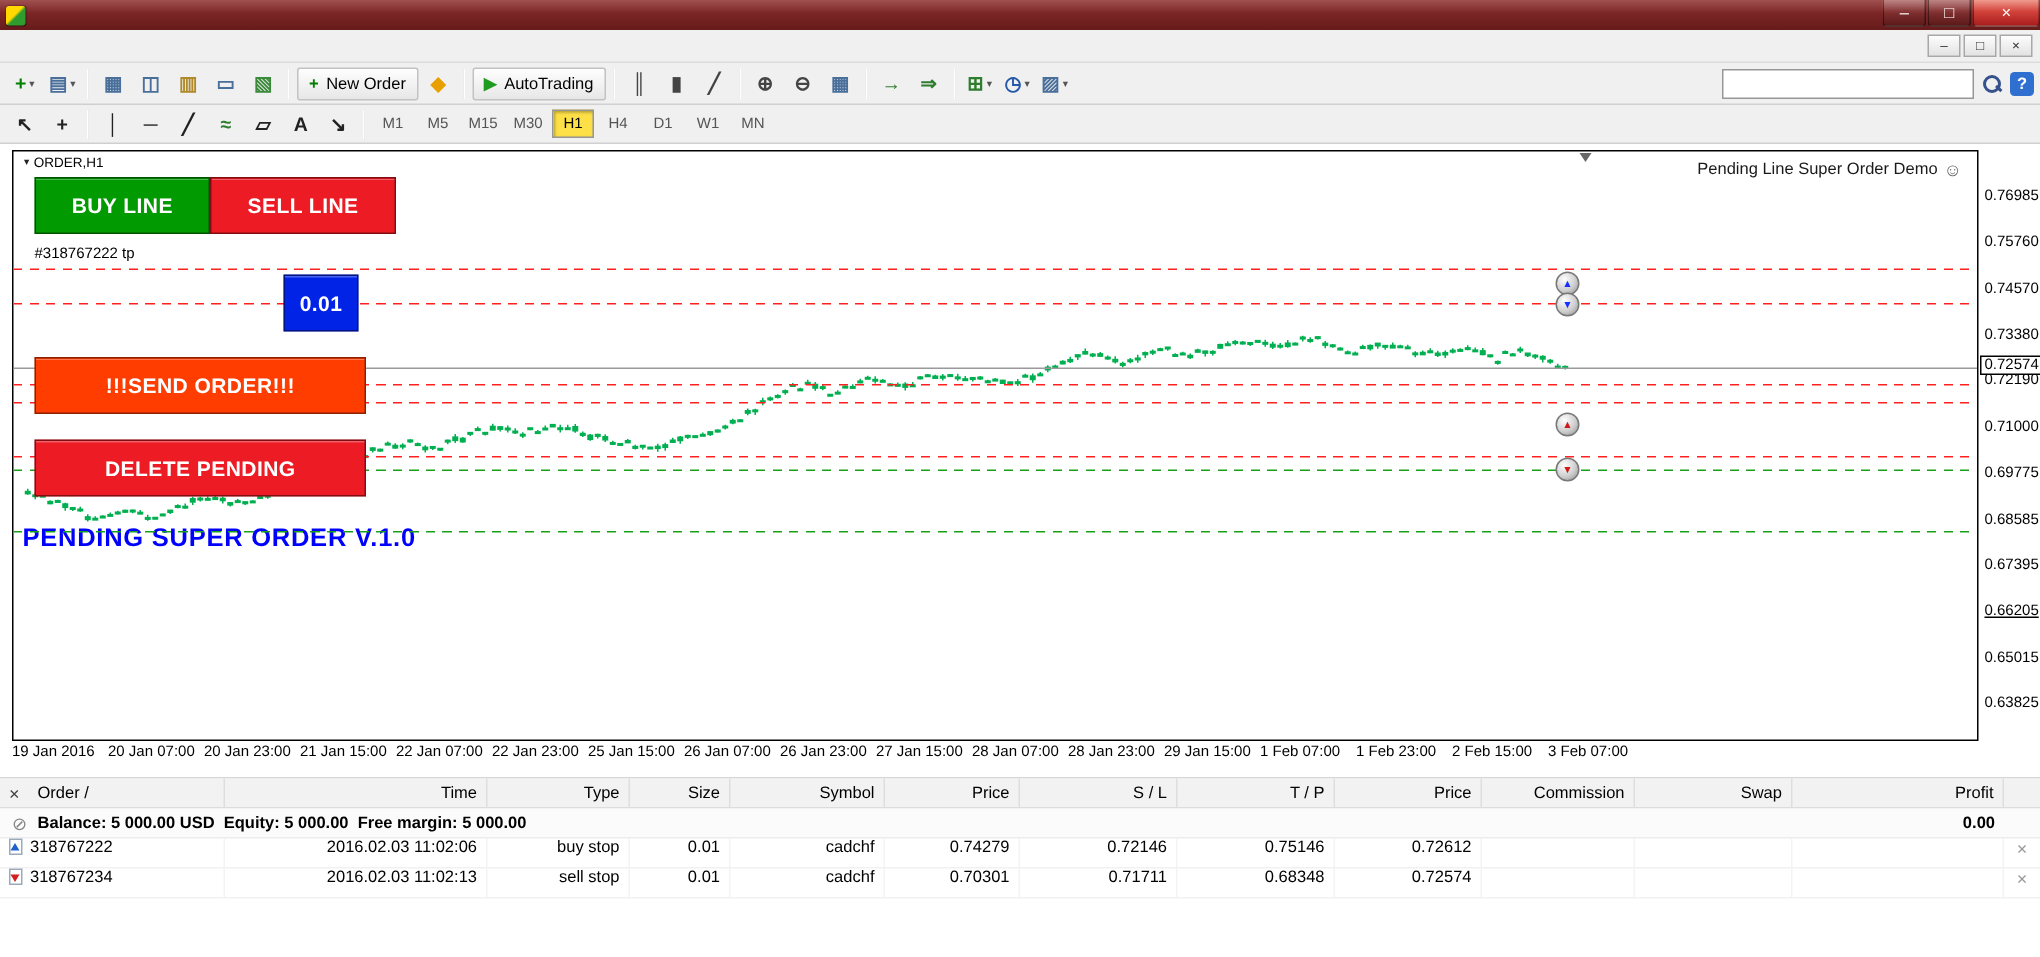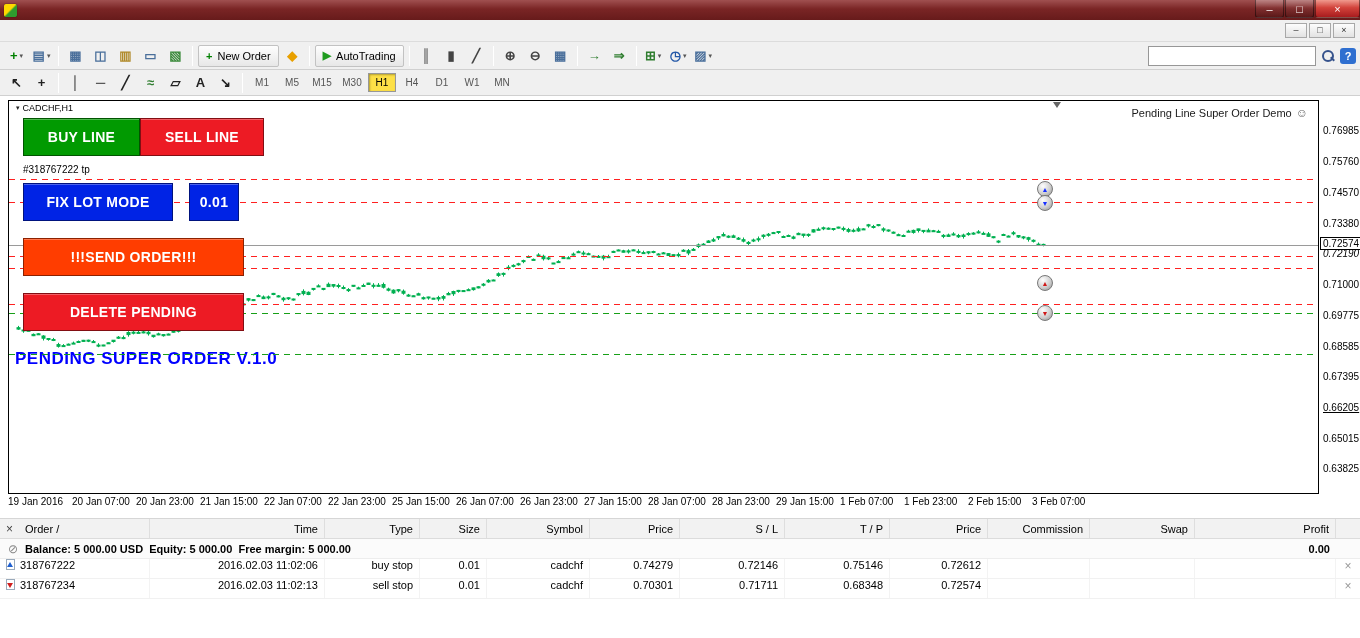--- a/index.html
+++ b/index.html
@@ -672,31 +672,30 @@
           <rect x="1018" y="136.7" width="3" height="1.6" fill="#00b050" stroke="#00b050"></rect>
           <line x1="1024.5" y1="138.4" x2="1024.5" y2="141.5" stroke="#00b050" stroke-width="1"></line>
           <rect x="1023" y="139.3" width="3" height="1.0" fill="#00b050" stroke="#00b050"></rect>
           <line x1="1029.5" y1="141.5" x2="1029.5" y2="144.4" stroke="#00b050" stroke-width="1"></line>
           <rect x="1028" y="143.2" width="3" height="1.1" fill="#00b050" stroke="#00b050"></rect>
           <line x1="1034.5" y1="142.7" x2="1034.5" y2="145.3" stroke="#00b050" stroke-width="1"></line>
           <rect x="1033" y="143.4" width="3" height="1.0" fill="#00b050" stroke="#00b050"></rect>
         </svg>
       <div class="symbol-label">
         <span class="tri">▾</span>
-        <span>CADCHF,H1</span>
+        <span>ORDER,H1</span>
       </div>
       <div class="ea-title">
         <span>Pending Line Super Order Demo</span>
         <span class="smiley">☺</span>
       </div>
       <div class="shift-marker"></div>
       <div class="tp-label">#318767222 tp</div>
       <div class="ea-btn sell" style="left:131px;top:17px;width:124px;">SELL LINE</div>
       <div class="ea-btn buy" style="left:14px;top:17px;width:117px;">BUY LINE</div>
-      <div class="ea-btn blue" style="left:14px;top:82px;width:150px;">FIX LOT MODE</div>
       <div class="ea-btn blue" style="left:180px;top:82px;width:50px;">0.01</div>
       <div class="ea-btn orange" style="left:14px;top:137px;width:221px;">!!!SEND ORDER!!!</div>
       <div class="ea-btn sell" style="left:14px;top:192px;width:221px;">DELETE PENDING</div>
     <div class="hline" style="top: 78px; background: repeating-linear-gradient(90deg, rgb(255, 32, 32) 0px, rgb(255, 32, 32) 6px, transparent 6px, transparent 11px);"></div>
         <div class="hline" style="top: 101px; background: repeating-linear-gradient(90deg, rgb(255, 32, 32) 0px, rgb(255, 32, 32) 6px, transparent 6px, transparent 11px);"></div>
         <div class="hline" style="top: 144px; background: rgb(154, 154, 154);"></div>
         <div class="hline" style="top: 155px; background: repeating-linear-gradient(90deg, rgb(255, 32, 32) 0px, rgb(255, 32, 32) 6px, transparent 6px, transparent 11px);"></div>
         <div class="hline" style="top: 167px; background: repeating-linear-gradient(90deg, rgb(255, 32, 32) 0px, rgb(255, 32, 32) 6px, transparent 6px, transparent 11px);"></div>
         <div class="hline" style="top: 203px; background: repeating-linear-gradient(90deg, rgb(255, 32, 32) 0px, rgb(255, 32, 32) 6px, transparent 6px, transparent 11px);"></div>
         <div class="hline" style="top: 212px; background: repeating-linear-gradient(90deg, rgb(24, 160, 24) 0px, rgb(24, 160, 24) 6px, transparent 6px, transparent 11px);"></div>
@@ -713,21 +712,21 @@
         <div class="spinner" style="top: 204px;">
           <span class="sp-arrow" style="color: rgb(208, 24, 24);">▼</span>
         </div>
       </div>
     <div class="pricescale" id="pricescale">
       <div class="current-price" id="current-price" style="top: 137.359px;">0.72574</div>
     <div class="price-label" style="top: 24.9744px;">0.76985</div>
         <div class="price-label" style="top: 56.463px;">0.75760</div>
         <div class="price-label" style="top: 87.0518px;">0.74570</div>
         <div class="price-label" style="top: 117.641px;">0.73380</div>
-        <div class="price-label" style="top: 148.23px; font-style: italic;">0.72190</div>
+        <div class="price-label" style="top: 148.23px;">0.72190</div>
         <div class="price-label" style="top: 178.818px;">0.71000</div>
         <div class="price-label" style="top: 210.307px;">0.69775</div>
         <div class="price-label" style="top: 240.896px;">0.68585</div>
         <div class="price-label" style="top: 271.485px;">0.67395</div>
         <div class="price-label" style="top: 302.073px; text-decoration: underline;">0.66205</div>
         <div class="price-label" style="top: 332.662px;">0.65015</div>
         <div class="price-label" style="top: 363.251px;">0.63825</div>
       </div>
     <div class="timeaxis" id="timeaxis">
         <div class="time-label" style="left: 0px;">19 Jan 2016</div>

